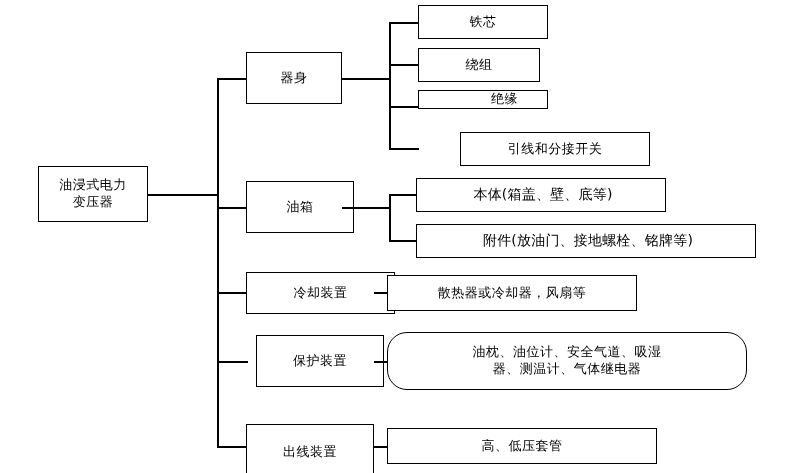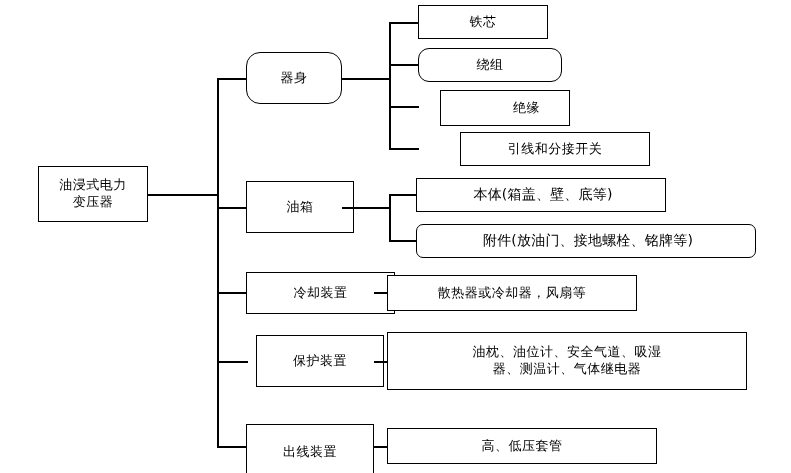--- a/index.html
+++ b/index.html
@@ -49,60 +49,60 @@
 <div id="canvas">
 
   <div class="node" style="left:38px; top:166px; width:110px; height:56px;">油浸式电力
 变压器</div>
 
   <div class="line h" style="left:148px; top:194px; width:70px; height:2px;"></div>
 
   <div class="line v" style="left:217px; top:78px; width:2px; height:370px;"></div>
 
   <div class="line h" style="left:217px; top:78px; width:31px; height:2px;"></div>
-  <div class="node" style="left:246px; top:52px; width:96px; height:52px;border-radius:14px;">器身</div>
+  <div class="node" style="left:246px; top:52px; width:96px; height:52px;">器身</div>
 
   <div class="line h" style="left:342px; top:78px; width:48px; height:2px;"></div>
   <div class="line v" style="left:389px; top:22px; width:2px; height:128px;"></div>
 
   <div class="line h" style="left:389px; top:22px; width:30px; height:2px;"></div>
   <div class="node" style="left:418px; top:5px; width:130px; height:34px;">铁芯</div>
 
   <div class="line h" style="left:389px; top:64px; width:30px; height:2px;"></div>
-  <div class="node" style="left:418px; top:48px; width:144px; height:34px;border-radius:11px;">绕组</div>
+  <div class="node" style="left:418px; top:48px; width:122px; height:34px;">绕组</div>
 
   <div class="line h" style="left:389px; top:106px; width:30px; height:2px;"></div>
-  <div class="node" style="left:440px; top:90px; width:130px; height:36px;padding-left:47px;">绝缘</div>
+  <div class="node" style="left:418px; top:90px; width:130px; height:19px;padding-left:47px;">绝缘</div>
 
   <div class="line h" style="left:389px; top:148px; width:30px; height:2px;"></div>
   <div class="node" style="left:418px; top:132px; width:190px; height:34px;margin-left:42px;">引线和分接开关</div>
 
   <div class="line h" style="left:217px; top:207px; width:31px; height:2px;"></div>
   <div class="node" style="left:246px; top:181px; width:108px; height:52px;">油箱</div>
 
   <div class="line h" style="left:342px; top:207px; width:48px; height:2px;"></div>
   <div class="line v" style="left:389px; top:194px; width:2px; height:48px;"></div>
 
   <div class="line h" style="left:389px; top:194px; width:28px; height:2px;"></div>
   <div class="node small" style="left:416px; top:178px; width:250px; height:34px;">本体(箱盖、壁、底等)</div>
 
   <div class="line h" style="left:389px; top:240px; width:28px; height:2px;"></div>
-  <div class="node small" style="left:416px; top:224px; width:340px; height:34px;border-radius:7px;">附件(放油门、接地螺栓、铭牌等)</div>
+  <div class="node small" style="left:416px; top:224px; width:340px; height:34px;">附件(放油门、接地螺栓、铭牌等)</div>
 
   <div class="line h" style="left:217px; top:292px; width:31px; height:2px;"></div>
   <div class="node" style="left:246px; top:272px; width:149px; height:42px;">冷却装置</div>
 
   <div class="line h" style="left:374px; top:292px; width:14px; height:2px;"></div>
   <div class="node" style="left:387px; top:275px; width:250px; height:36px;">散热器或冷却器，风扇等</div>
 
   <div class="line h" style="left:217px; top:361px; width:31px; height:2px;"></div>
   <div class="node" style="left:256px; top:335px; width:128px; height:52px;">保护装置</div>
 
   <div class="line h" style="left:374px; top:361px; width:14px; height:2px;"></div>
-  <div class="node" style="left:387px; top:332px; width:360px; height:58px;">油枕、油位计、安全气道、吸湿
+  <div class="node" style="left:387px; top:332px; width:360px; height:58px;border-radius:20px;">油枕、油位计、安全气道、吸湿
 器、测温计、气体继电器</div>
 
   <div class="line h" style="left:217px; top:446px; width:31px; height:2px;"></div>
   <div class="node" style="left:246px; top:424px; width:128px; height:56px;">出线装置</div>
 
   <div class="line h" style="left:374px; top:446px; width:14px; height:2px;"></div>
   <div class="node" style="left:387px; top:428px; width:270px; height:36px;">高、低压套管</div>
 
 </div>
 

